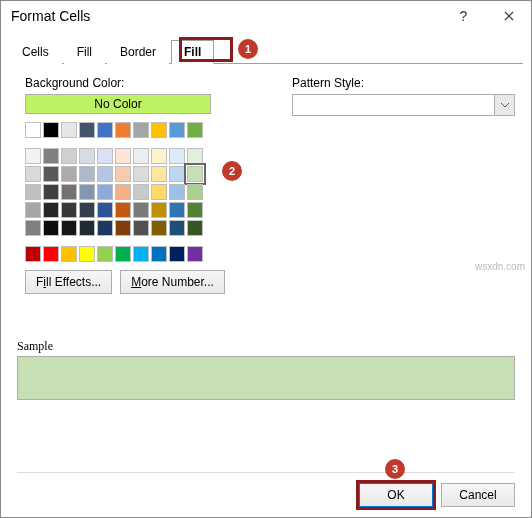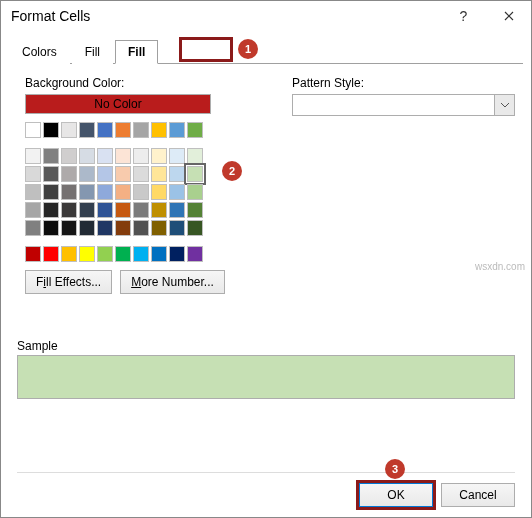--- a/index.html
+++ b/index.html
@@ -11,54 +11,55 @@
 .tabs { display: flex; gap: 2px; padding: 4px 8px 0 8px; margin-top:4px;}
 .tab { padding: 4px 12px; border: 1px solid transparent; cursor: pointer; position: relative; top:1px; background:#fff;}
 .tab.active { border: 1px solid #a0a0a0; border-bottom: 1px solid #fff; font-weight: bold; }
 .tab-underline { border-bottom:1px solid #a0a0a0; margin: 0 8px; }
 .fill-hl { position:absolute; border:3px solid #8b1a1a; pointer-events:none;}
 .badge { width: 20px; height: 20px; border-radius: 50%; background: #c0392b; color: #fff; font-size: 11px; display: flex; align-items: center; justify-content: center; position: absolute; font-weight:bold;}
 .content { display: flex; padding: 12px 16px 0 24px; gap: 27px; }
 .left { width: 240px; }
 .right { flex: 1; }
 .label { margin-bottom: 4px; display: block; }
-.nocolor-btn { width: 186px; height: 20px; border: 1px solid #adadad; background: #b91c1c; text-align: center; line-height: 18px; margin-bottom: 8px; }
+.nocolor-btn { width: 186px; height: 20px; border: 1px solid #adadad; background: #bef264; text-align: center; line-height: 18px; margin-bottom: 8px; }
 .swatch-grid { display: flex; flex-direction: column; gap: 2px; margin-bottom:8px;}
 .swatch-row { display: flex; gap: 2px; }
 .sw { width: 16px; height: 16px; border: 1px solid #bfbfbf; }
 .sw.selected { outline: 2px solid #666; outline-offset:1px;}
 .btn2 { height: 24px; padding: 0 10px; border: 1px solid #adadad; background: linear-gradient(#f6f6f6,#e9e9e9); cursor: pointer; display:inline-flex; align-items:center;}
 .accesskey { text-decoration: underline; }
 .select-wrap { display:flex; }
 .select { flex:1; height:22px; border:1px solid #adadad; background:#fff; display:flex; align-items:center; padding:0 6px; justify-content:center;}
 .select-arrow { width:20px; height:22px; border:1px solid #adadad; border-left:none; background:#e9e9e9; display:flex; align-items:center; justify-content:center;}
 .sample-box { margin: 0 16px; }
-.sample-label { margin-bottom:2px; display:block;}
+.sample-label { margin-bottom:2px; display:block;font-family:Liberation Serif, serif;}
 .sample-rect { height: 44px; border:1px solid #adadad; background:#c6e0b4;}
 .footer { display:flex; justify-content:flex-end; gap:8px; padding: 6px 16px 10px 16px; position:absolute; bottom:0; left:0; right:0;}
 .footer .btn2 { width: 74px; justify-content:center;}
 .watermark { position:absolute; right:6px; top: 260px; font-size:10px; color:#bbb; writing-mode: horizontal-tb; transform: rotate(0deg);}
 </style>
 </head>
 <body>
 
 <div class="window">
   <div class="titlebar">
     <span class="title">Format Cells</span>
     <div class="btn">?</div>
     <div class="btn close">
       <svg width="10" height="10" viewBox="0 0 10 10">
           <path d="M1 1L9 9M9 1L1 9" stroke="#333" stroke-width="1.2"></path>
         </svg>
     </div>
   </div>
 
   <div class="tabs" id="tabs">
-      <div class="tab">Colors</div>
+      <div class="tab">Cells</div>
       <div class="tab">Fill</div>
+      <div class="tab">Border</div>
       <div class="tab active">Fill</div>
     </div>
   <div class="tab-underline"></div>
 
   <div class="fill-hl" style="left:178px; top:36px; width:54px; height:25px;"></div>
   <div class="badge" style="left:237px; top:38px;">1</div>
 
   <div class="content">
     <div class="left">
       <span class="label">Background Color:</span>

